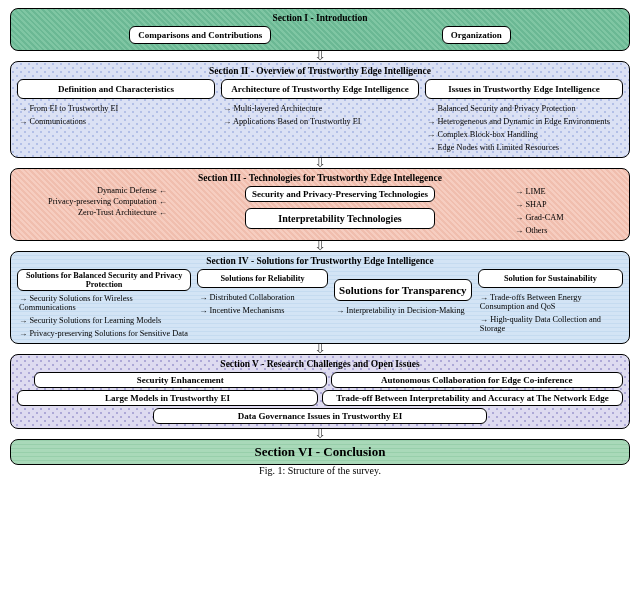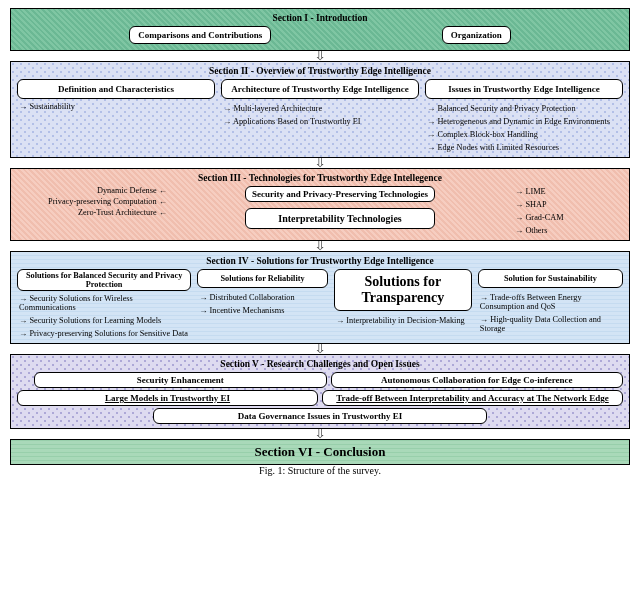--- a/index.html
+++ b/index.html
@@ -1,18 +1,18 @@
 <!DOCTYPE html>
 <html><head>
 <meta charset="utf-8">
 <style>
   * { box-sizing: border-box; margin: 0; padding: 0; }
   body { font-family: "Times New Roman", serif; font-size: 9px; width: 640px; background: #fff; color: #000; }
   .wrap { padding: 8px 10px 4px 10px; display: flex; flex-direction: column; align-items: center; }
-  .panel { width: 100%; border: 1px solid #000; border-radius: 0; padding: 4px 6px 4px 6px; position: relative; }
+  .panel { width: 100%; border: 1px solid #000; border-radius: 8px; padding: 4px 6px 4px 6px; position: relative; }
   .panel.green  { background: repeating-linear-gradient(45deg,#7fc6a3 0 2px,#6bb894 2px 4px); }
   .panel.blue   { background: radial-gradient(circle at 2px 2px,#b2bfe7 1px,transparent 1px),radial-gradient(circle at 6px 6px,#b2bfe7 1px,transparent 1px),#dbe1f4; background-size:8px 8px,8px 8px,auto;}
   .panel.peach  { background: repeating-linear-gradient(45deg,#f6cdc0 0 2px,#f0beae 2px 4px); }
   .panel.lblue  { background: repeating-linear-gradient(0deg,#d3e4f5 0 3px,#c5dbf0 3px 4px);}
   .panel.lav    { background: radial-gradient(circle at 2px 2px,#ada8d7 1px,transparent 1px),radial-gradient(circle at 6px 6px,#ada8d7 1px,transparent 1px),#dedbf0; background-size:8px 8px,8px 8px,auto;}
   .panel.green2 { background: repeating-linear-gradient(0deg,#a9d9b9 0 3px,#98cfab 3px 4px);}
   .ptitle { text-align: center; font-weight: bold; margin-bottom: 3px; font-size: 9.5px; }
   .ptitle.sm { font-size: 13px; margin:0;}
   .box { background:#fff; border:1px solid #000; border-radius:6px; padding:2px 6px; text-align:center; font-weight:bold; font-size:9px;}
   .item { font-size:8.3px; padding:1px 2px; white-space:nowrap; overflow:hidden; text-overflow:clip;}
@@ -36,21 +36,22 @@
       <div class="cbox">Organization</div>
     </div>
   </div>
   <div class="downarrow">⇩</div>
 
   <div class="panel blue">
     <div class="ptitle">Section II - Overview of Trustworthy Edge Intelligence</div>
     <div class="row">
       <div class="col">
         <div class="box" style="padding:4px 2px;">Definition and Characteristics</div>
-        <div class="item">Sustainability</div>
+        <div class="item mt2">From EI to Trustworthy EI</div>
+        <div class="item">Communications</div>
       </div>
       <div class="col">
         <div class="box" style="padding:4px 2px;">Architecture of Trustworthy Edge Intelligence</div>
         <div class="item mt2">Multi-layered Architecture</div>
         <div class="item">Applications Based on Trustworthy EI</div>
       </div>
       <div class="col">
         <div class="box" style="padding:4px 2px;">Issues in Trustworthy Edge Intelligence</div>
         <div class="item mt2">Balanced Security and Privacy Protection</div>
         <div class="item">Heterogeneous and Dynamic in Edge Environments</div>
@@ -91,39 +92,39 @@
         <div class="item" style="white-space:normal;">Security Solutions for Wireless Communications</div>
         <div class="item" style="white-space:normal;">Security Solutions for Learning Models</div>
         <div class="item" style="white-space:normal;">Privacy-preserving Solutions for Sensitive Data</div>
       </div>
       <div class="col" style="flex:0.9;">
         <div class="box" style="font-size:8.3px;padding:4px 2px;">Solutions for Reliability</div>
         <div class="item mt2">Distributed Collaboration</div>
         <div class="item">Incentive Mechanisms</div>
       </div>
       <div class="col" style="flex:0.95;">
-        <div class="box" style="font-size:14px;padding:4px 2px;">Solutions for Transparency</div>
+        <div class="box" style="font-size:11px;padding:4px 2px;margin-top:10px;">Solutions for Transparency</div>
         <div class="item mt2" style="white-space:normal;">Interpretability in Decision-Making</div>
       </div>
       <div class="col" style="flex:1;">
         <div class="box" style="font-size:8.3px;padding:4px 2px;">Solution for Sustainability</div>
         <div class="item mt2" style="white-space:normal;">Trade-offs Between Energy Consumption and QoS</div>
         <div class="item" style="white-space:normal;">High-quality Data Collection and Storage</div>
       </div>
     </div>
   </div>
   <div class="downarrow">⇩</div>
 
   <div class="panel lav">
     <div class="ptitle">Section V - Research Challenges and Open Issues</div>
     <div class="row" style="gap:4px;margin-left:17px;">
       <div class="box" style="flex:1;">Security Enhancement</div>
       <div class="box" style="flex:1;">Autonomous Collaboration for Edge Co-inference</div>
     </div>
-    <div class="row mt2" style="gap:4px;text-decoration:underline;">
+    <div class="row mt2" style="gap:4px;">
       <div class="box" style="flex:1;">Large Models in Trustworthy EI</div>
       <div class="box" style="flex:1;">Trade-off Between Interpretability and Accuracy at The Network Edge</div>
     </div>
     <div class="row mt2" style="justify-content:center;">
       <div class="box" style="width:55%;">Data Governance Issues in Trustworthy EI</div>
     </div>
   </div>
   <div class="downarrow">⇩</div>
 
   <div class="panel green2">

